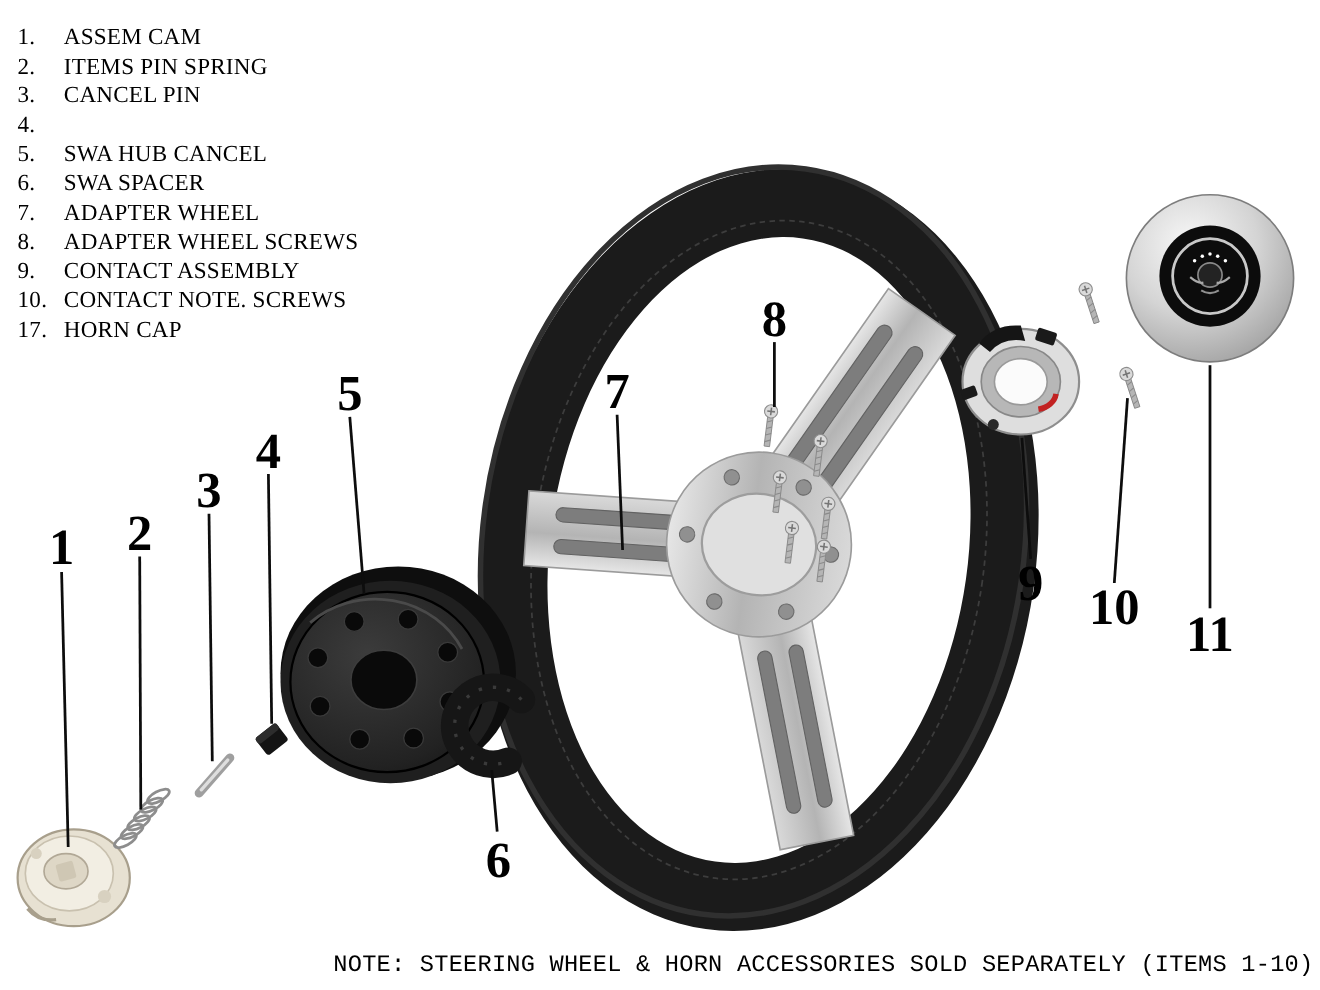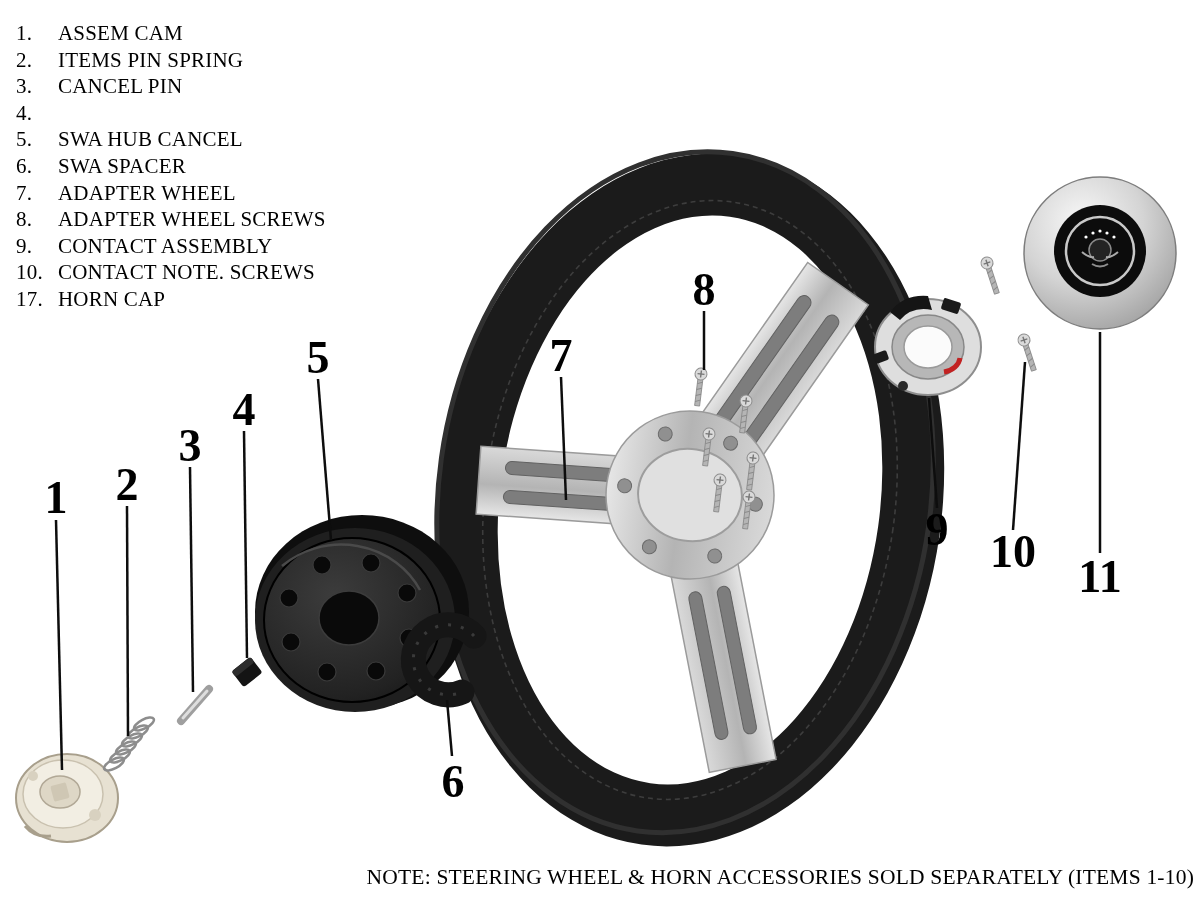--- a/index.html
+++ b/index.html
@@ -11,20 +11,21 @@
   .parts-list{
     position:absolute;left:16px;top:20px;margin:0;padding:0;list-style:none;
   }
   .pl-item{display:flex;font-size:21px;line-height:26.6px;letter-spacing:.2px;}
   .pl-num{width:42px;flex:0 0 42px;}
   .pl-label{white-space:nowrap;}
   
   .note{
     position:absolute;right:6px;bottom:10px;font-size:21.5px;letter-spacing:.2px;
     white-space:nowrap;
+    font-family:Liberation Mono, monospace;
   }
   
   .diagram{position:absolute;left:0;top:0;}
   .callout{
     font-family:"Liberation Serif", serif;font-weight:700;font-size:46px;
     fill:#000;text-anchor:middle;
   }
 </style>
 </head>
 <body>

